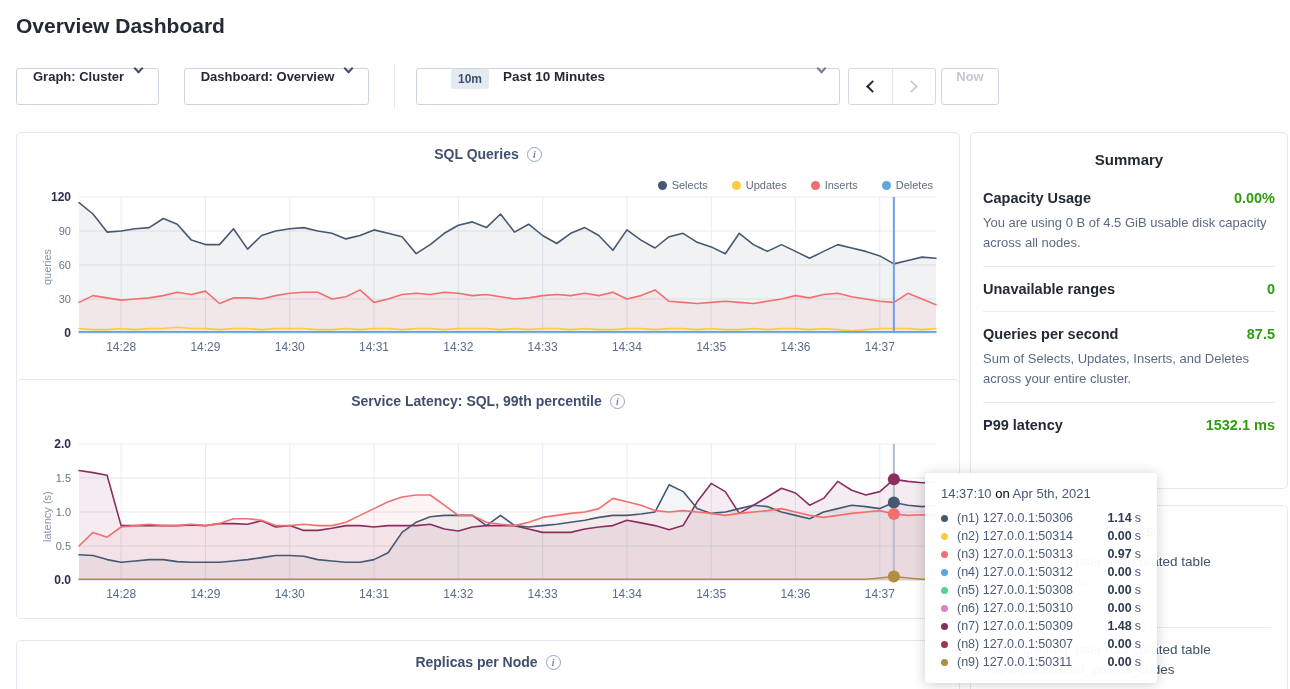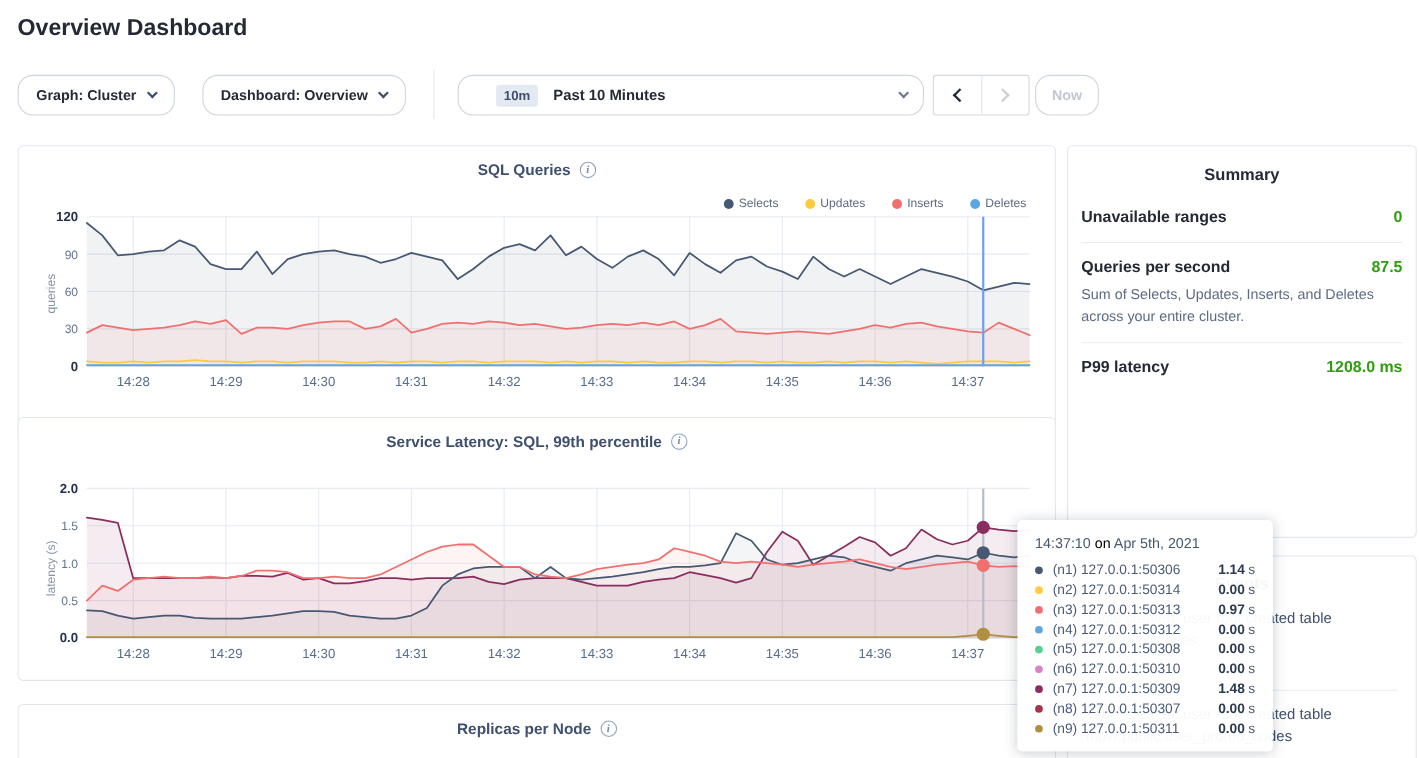--- a/index.html
+++ b/index.html
@@ -6,21 +6,21 @@
   html,body { background:#fff; }
   #app {
     position:relative; width:1290px; height:689px; overflow:hidden;
     background:#fff; font-family:"Liberation Sans", sans-serif; color:#242a35;
   }
   h1.page-title { position:absolute; left:16px; top:14px; font-size:21px; font-weight:600; color:#242a35; }
 
   
   .dd, .btn {
     position:absolute; top:68px; height:37px; background:#fff;
-    border:1px solid #cfd5de; border-radius:14px; display:flex; align-items:center;
+    border:1px solid #cfd5de; border-radius:3px; display:flex; align-items:flex-start;
     justify-content:center; font-size:13px; font-weight:bold; color:#242a35; cursor:pointer;
   }
   .chev { width:7px; height:7px; border-right:2px solid #3e4f6e; border-bottom:2px solid #3e4f6e;
     display:inline-block; transform:rotate(45deg); margin-left:11px; margin-top:-4px; }
   .chev.gray { border-color:#6f7b90; }
   .vdivider { position:absolute; left:394px; top:64px; width:1px; height:44px; background:#e3e8ef; }
   .time-dd { justify-content:flex-start; padding:0 14px; }
   .time-badge { background:#e4eaf2; color:#3e4f6e; font-size:12px; font-weight:bold;
     border-radius:3px; padding:3px 7px; margin-right:14px;margin-left:20px; }
   .time-label { font-size:13.5px; font-weight:bold; flex:1; text-align:left; }
@@ -240,35 +240,42 @@
       <span>Replicas per Node</span>
       <span class="info-icon">i</span>
     </div>
   </div>
 
   <div class="panel" id="panel-summary">
     <div class="panel-head">Summary</div>
     <div id="summary-rows">
         <div class="srow">
           <div class="srow-top">
+            <span class="srow-label">Capacity Usage</span>
+            <span class="srow-value" style="color: rgb(47, 158, 14);">0.00%</span>
+          </div>
+          <div class="srow-sub">You are using 0 B of 4.5 GiB usable disk capacity across all nodes.</div>
+        </div>
+        <div class="srow">
+          <div class="srow-top">
             <span class="srow-label">Unavailable ranges</span>
             <span class="srow-value" style="color: rgb(47, 158, 14);">0</span>
           </div>
         </div>
         <div class="srow">
           <div class="srow-top">
             <span class="srow-label">Queries per second</span>
             <span class="srow-value" style="color: rgb(47, 158, 14);">87.5</span>
           </div>
           <div class="srow-sub">Sum of Selects, Updates, Inserts, and Deletes across your entire cluster.</div>
         </div>
         <div class="srow">
           <div class="srow-top">
             <span class="srow-label">P99 latency</span>
-            <span class="srow-value" style="color: rgb(47, 158, 14);">1208.0 ms</span>
+            <span class="srow-value" style="color: rgb(47, 158, 14);">1532.1 ms</span>
           </div>
         </div>
       </div>
   </div>
 
   <div class="panel" id="panel-events">
     <div class="panel-head">Events</div>
     <div id="events-list">
         <div class="event-item">Table created: user root created table movr.public.rides</div>
         <div class="event-divider"></div>

